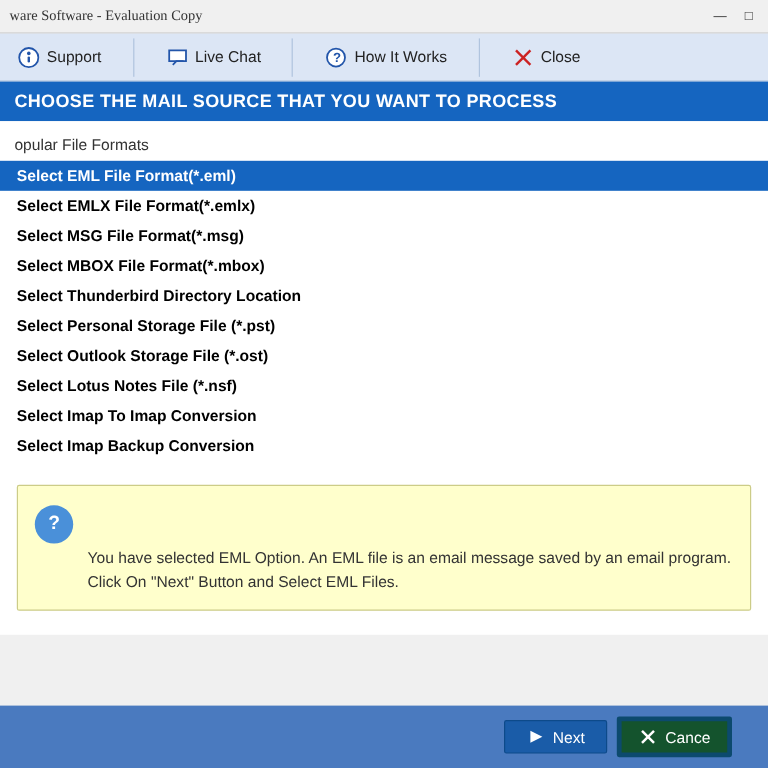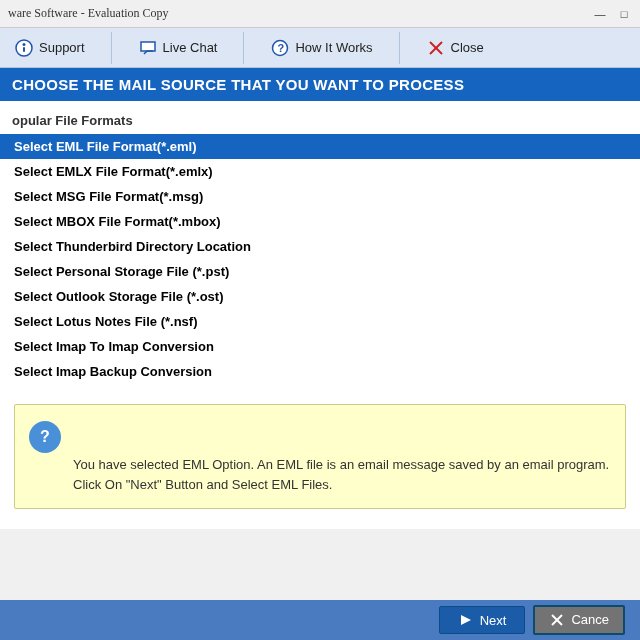--- a/index.html
+++ b/index.html
@@ -91,21 +91,21 @@
     
     .content {
       background: white;
       padding: 8px 0;
     }
 
     .section-label {
       font-size: 13px;
       color: #333;
       padding: 4px 12px 6px 12px;
-      font-weight: bold;
+      font-weight: normal;
     }
 
     
     .format-list {
       list-style: none;
     }
     .format-item {
       padding: 5px 14px;
       cursor: pointer;
       font-size: 13px;
@@ -152,49 +152,49 @@
       line-height: 1.5;
       margin-top: 36px;
     }
 
     
     .bottom-bar {
       position: absolute;
       bottom: 0;
       left: 0;
       right: 0;
-      height: 40px;
+      height: 52px;
       background: #4a7abf;
       display: flex;
       align-items: center;
       justify-content: flex-end;
-      padding: 0 15px;
+      padding: 0 30px;
       gap: 8px;
     }
     .btn-next {
       background: #1a5ca8;
       color: white;
       border: 1px solid #0d4a8a;
       padding: 5px 18px;
       font-size: 13px;
       cursor: pointer;
       display: flex;
       align-items: center;
       gap: 6px;
       border-radius: 2px;
     }
     .btn-cancel {
-      background: #737373;
-      color: white;
-      border: 2px solid #0c4a6e;
+      background: #14532d;
+      color: white;
+      border: 4px solid #0c4a6e;
       padding: 5px 14px;
       font-size: 13px;
       cursor: pointer;
       display: flex;
-      align-items: flex-start;
+      align-items: center;
       gap: 6px;
       border-radius: 2px;
     }
     .btn-icon {
       width: 16px;
       height: 16px;
       display: flex;
       align-items: center;
       justify-content: center;
     }

